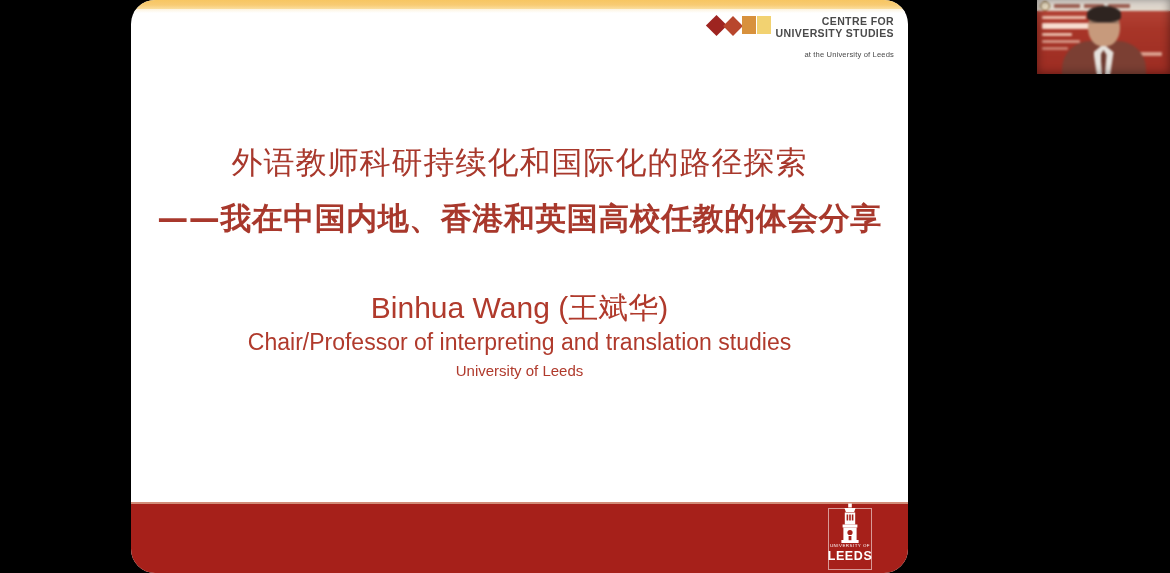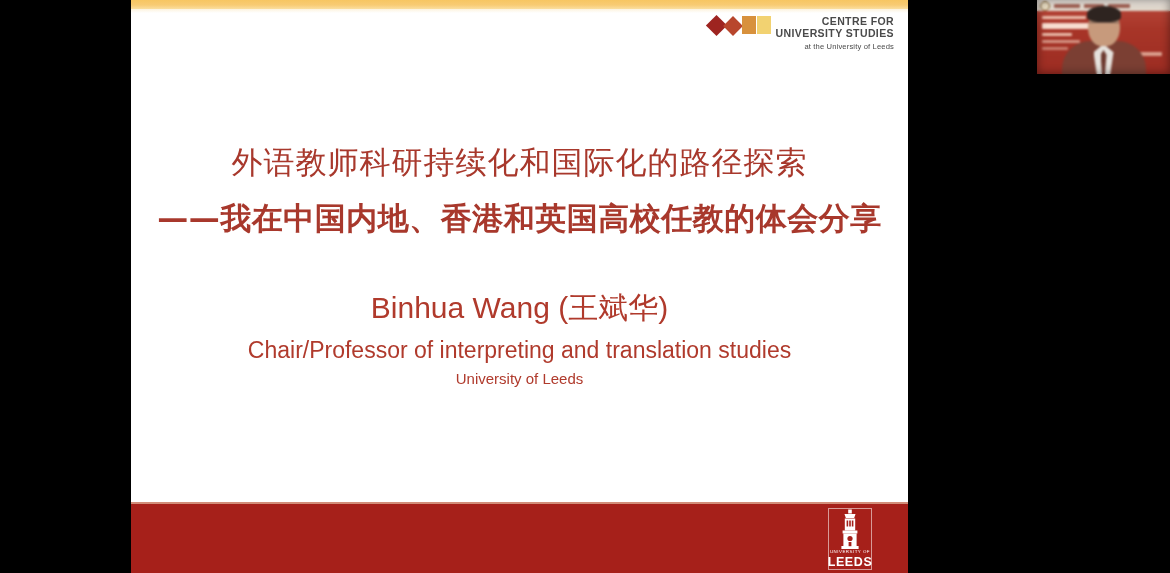--- a/index.html
+++ b/index.html
@@ -23,20 +23,21 @@
 
   
   #slide {
     position: absolute;
     left: 131px;
     top: 0px;
     width: 777px;
     height: 573px;
     background: #ffffff;
     overflow: hidden;
+    border-radius: 24px;
   }
 
   .gold-bar {
     position: absolute;
     left: 0; top: 0;
     width: 100%;
     height: 9px;
     background: linear-gradient(180deg, #f7c662 0%, #f8cb73 55%, #fbdf9f 100%);
   }
   .cream-sliver {
@@ -103,21 +104,21 @@
   }
   .cts-l1, .cts-l2 {
     font-size: 10.5px;
     font-weight: bold;
     letter-spacing: 0.4px;
     white-space: nowrap;
   }
   .cts-l3 {
     font-size: 7.6px;
     letter-spacing: 0.15px;
-    margin-top: 3px;
+    margin-top: 11px;
     white-space: nowrap;
   }
 
   
   .title-block {
     position: absolute;
     left: 0;
     top: 143px;
     width: 100%;
     text-align: center;
@@ -149,21 +150,20 @@
     color: #b03a2c;
   }
   .speaker-name {
     font-size: 30px;
     line-height: 1.3;
     white-space: nowrap;
   }
   .speaker-role {
     font-size: 23px;
     line-height: 1.32;
-    margin-top: 8px;
     white-space: nowrap;
   }
   .speaker-affil {
     font-size: 15px;
     line-height: 1.32;
     margin-top: 4px;
     white-space: nowrap;
   }
 
   
@@ -190,21 +190,21 @@
     right: 36px;
     top: 6px;
     width: 44px;
     height: 62px;
     border: 1px solid rgba(255,255,255,0.55);
     box-sizing: border-box;
     display: flex;
     flex-direction: column;
     align-items: center;
     justify-content: flex-end;
-    padding-bottom: 1px;
+    padding-bottom: 7px;
   }
   .crest-tower {
     width: 30px;
     height: 40px;
     position: relative;
     margin-bottom: 1px;
   }
   .crest-univ {
     font-size: 4.4px;
     color: #ffffff;

